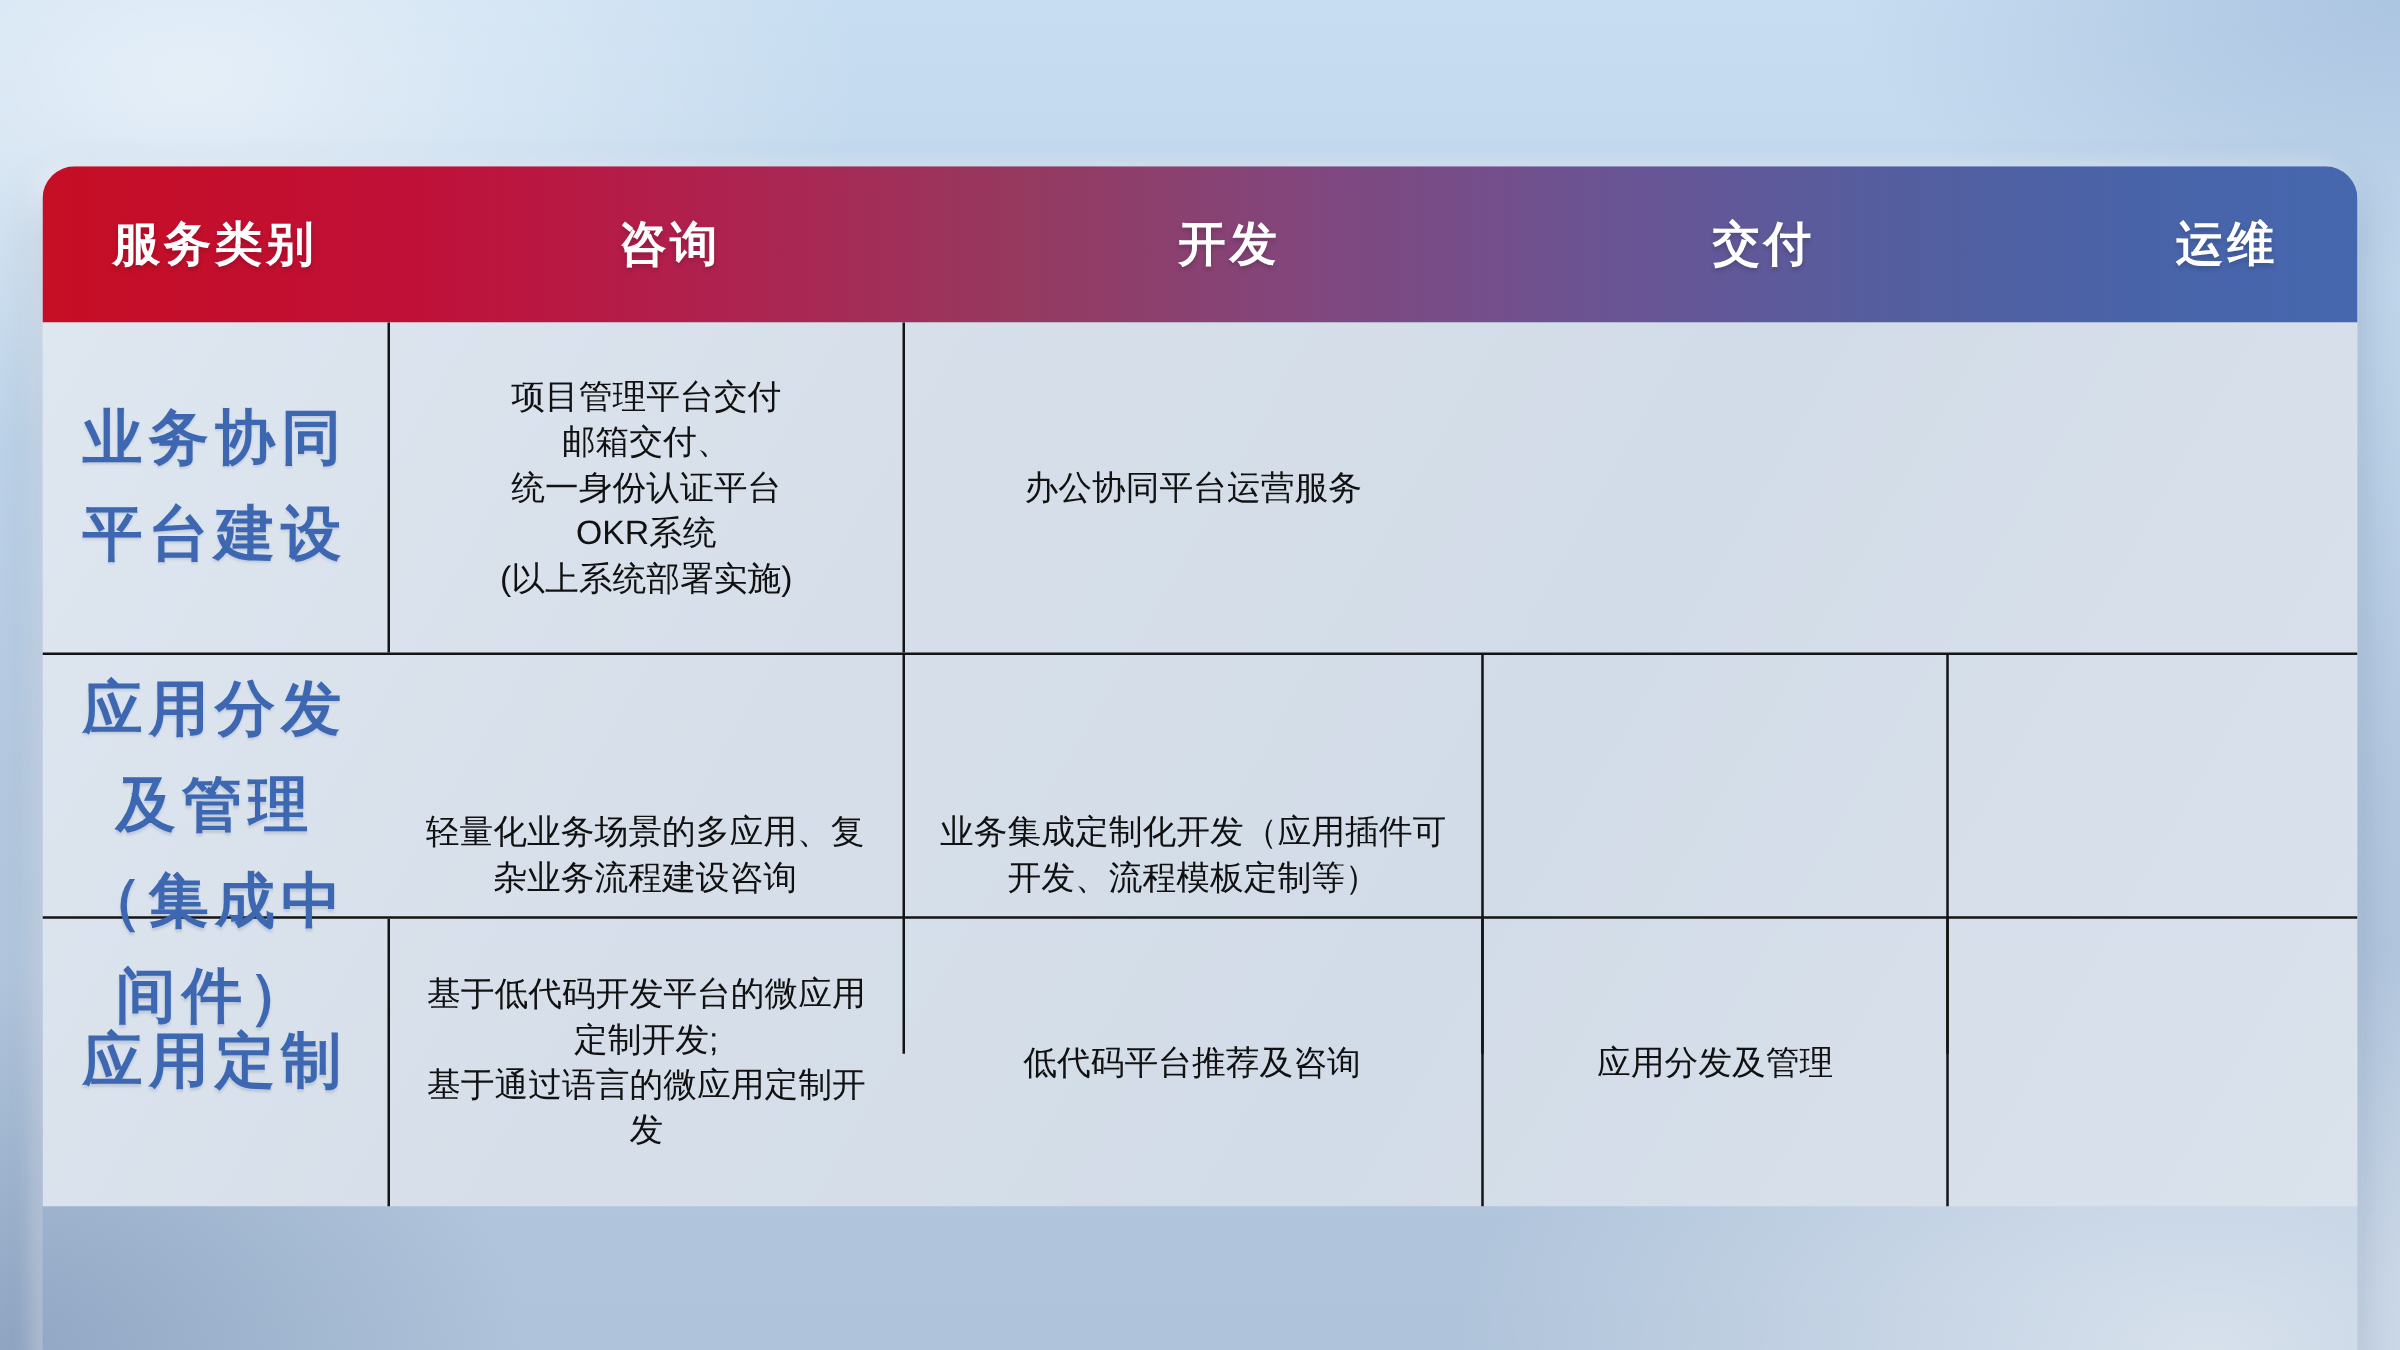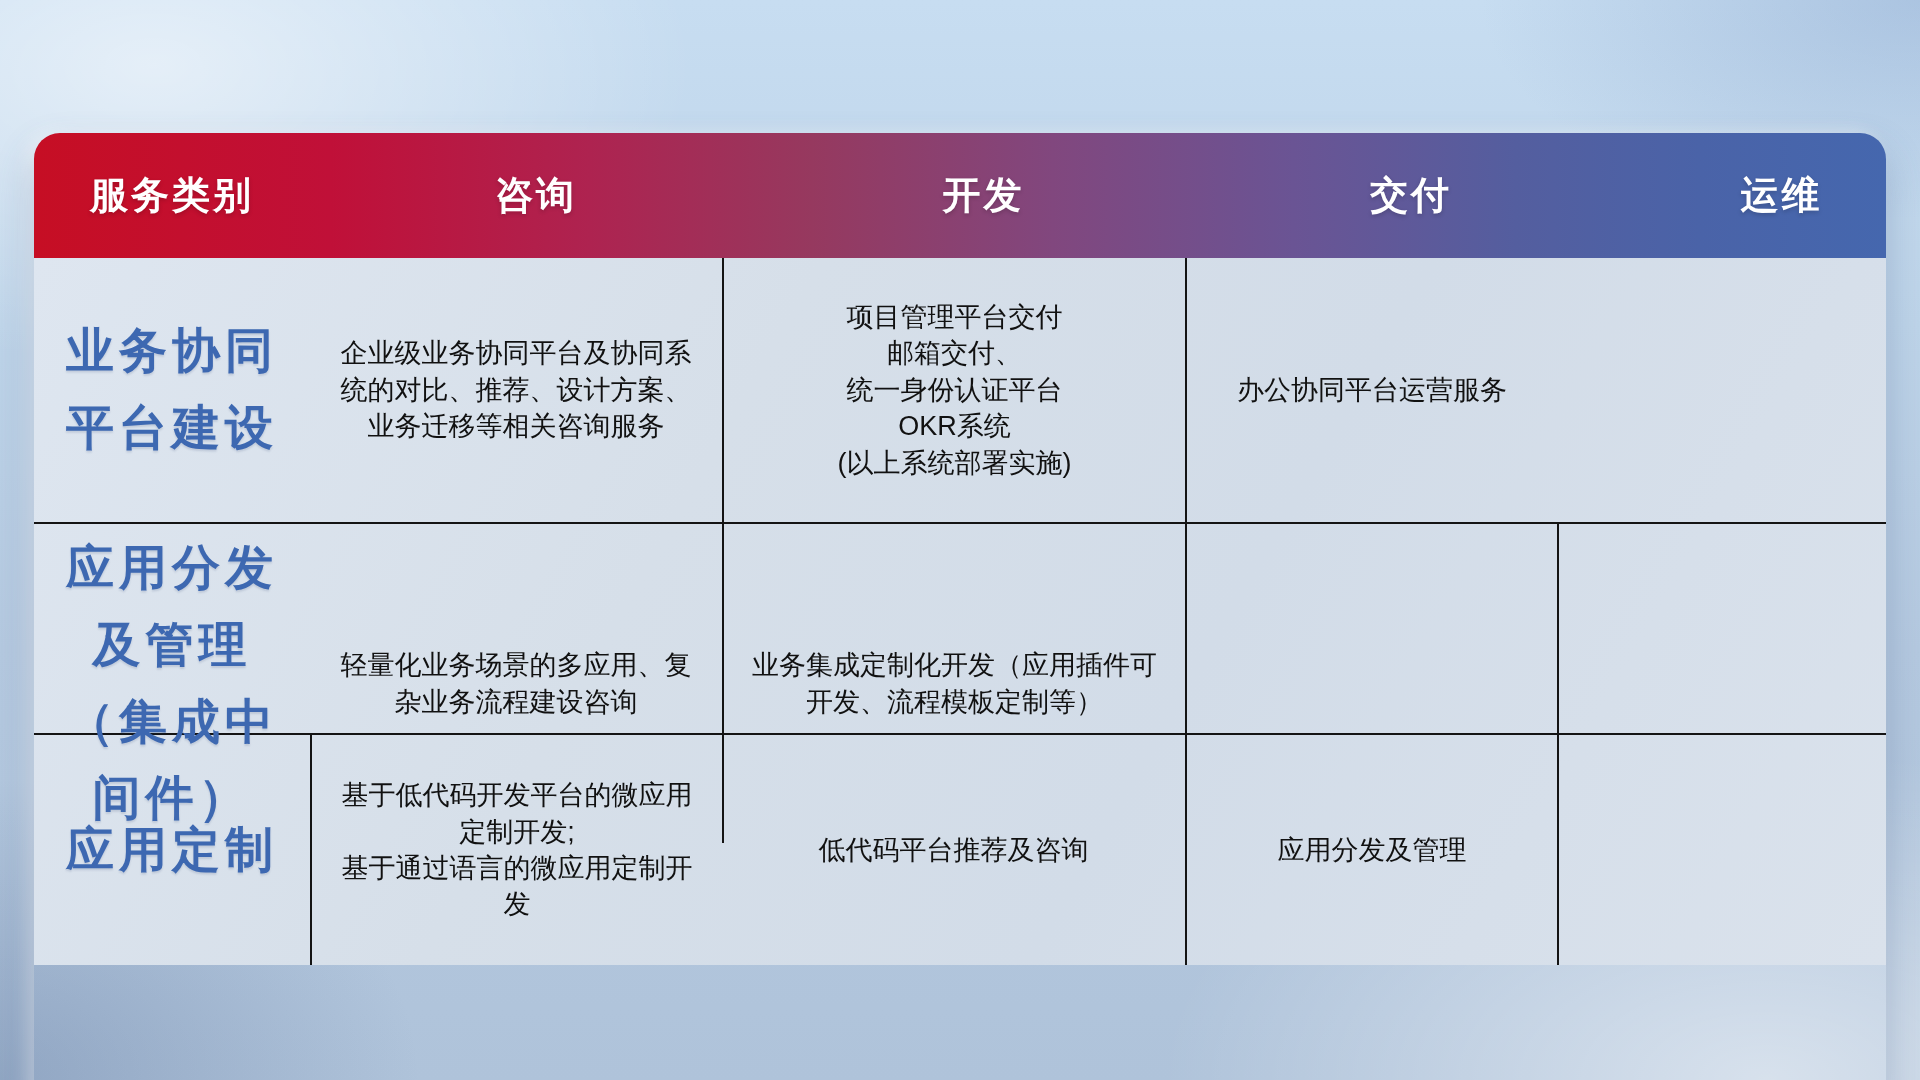--- a/index.html
+++ b/index.html
@@ -76,21 +76,20 @@
     <div class="th h3">开发</div>
     <div class="th h4">交付</div>
     <div class="th h5">运维</div>
   </div>
 
   <div class="tbody">
 
     <div class="trow r1">
       <div class="td cat">业务协同
 平台建设</div>
-      <div class="td">企业级业务协同平台及协同系统的对比、推荐、设计方案、业务迁移等相关咨询服务</div>
       <div class="td bl">项目管理平台交付
 邮箱交付、
 统一身份认证平台
 OKR系统
 (以上系统部署实施)</div>
       <div class="td bl">办公协同平台运营服务</div>
     </div>
 
     <div class="trow r2">
       <div class="td cat">应用分发及管理

